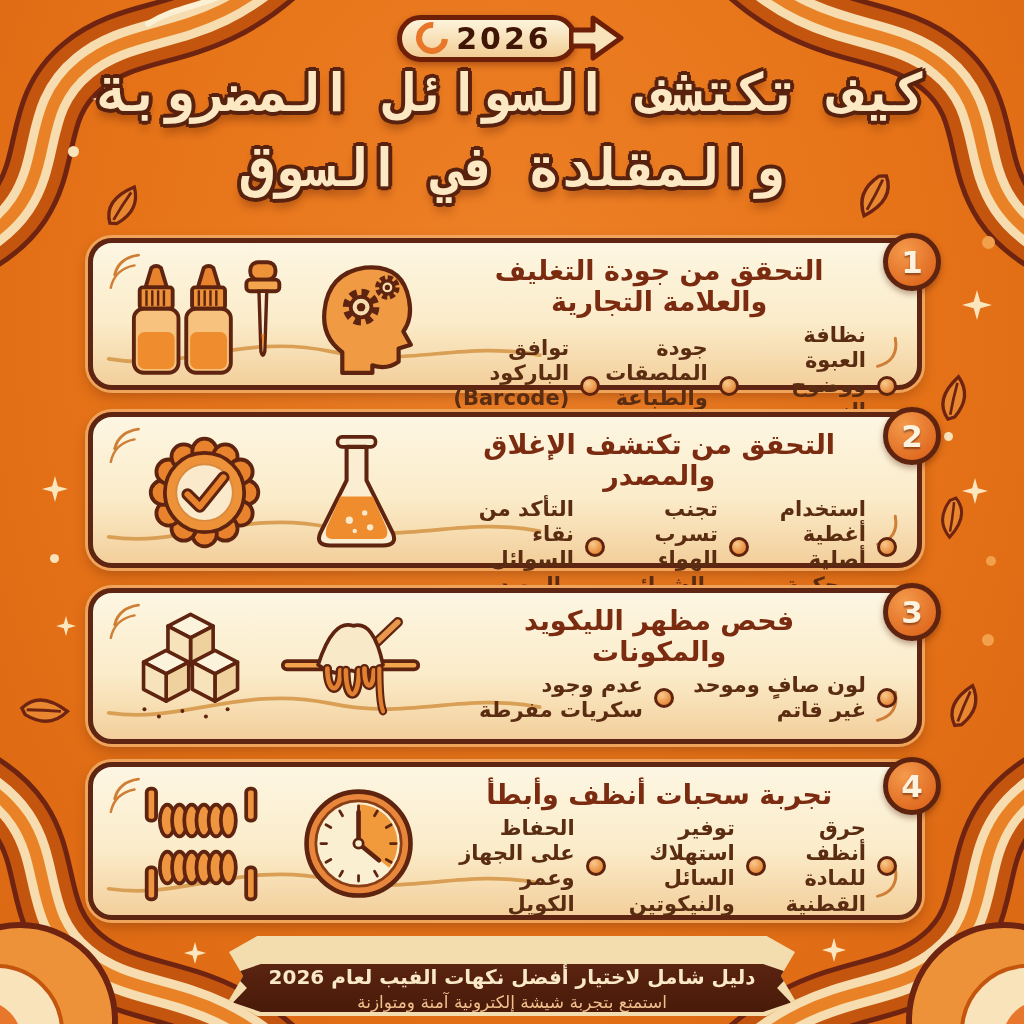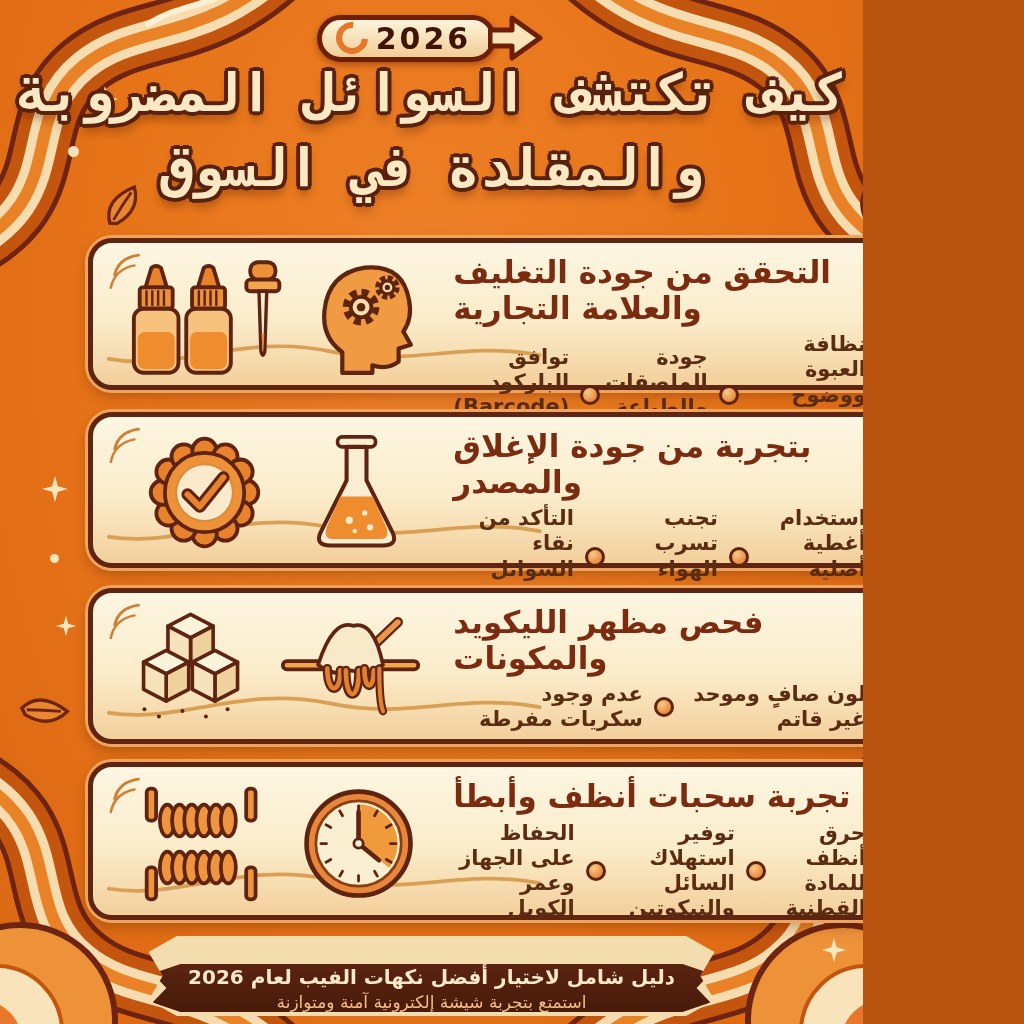--- a/index.html
+++ b/index.html
@@ -1,17 +1,17 @@
 <!DOCTYPE html>
 <html lang="ar"><head>
 <meta charset="utf-8">
 <style>
   html,body{margin:0;padding:0;background:#b85410;}
   .stage{
-    position:relative;width:863px;height:1024px;overflow:hidden;
+    position:relative;width:1024px;height:1024px;overflow:hidden;
     font-family:"DejaVu Sans",sans-serif;
     background:radial-gradient(ellipse at 50% 32%, #ee8128 0%, #e67318 55%, #da6712 100%);
   }
   svg{display:block;}
   
   .corner{position:absolute;width:300px;height:300px;pointer-events:none;z-index:1;}
   .corner-tl{left:-12px;top:-12px;}
   .corner-tr{right:-12px;top:-12px;transform:scaleX(-1);}
   .corner-bl{left:-12px;bottom:-12px;transform:scaleY(-1);}
   .corner-br{right:-12px;bottom:-12px;transform:scale(-1,-1);}
@@ -45,21 +45,21 @@
   .card2{top:412px;height:156px;}
   .card3{top:588px;height:156px;}
   .card4{top:762px;height:158px;}
   .card-decor{position:absolute;inset:0;width:100%;height:100%;pointer-events:none;}
   .num-badge{position:absolute;top:-10px;right:-24px;width:58px;height:58px;border-radius:50%;
     background:radial-gradient(circle at 35% 28%,#f49a4c,#d95b12);border:5px solid #5e2410;
     display:flex;align-items:center;justify-content:center;color:#fdf2dd;font-size:31px;font-weight:bold;
     text-shadow:0 2px 2px rgba(70,20,0,.5);box-shadow:0 3px 6px rgba(80,25,5,.4);z-index:4;box-sizing:border-box;}
   .card-inner{position:relative;display:flex;direction:rtl;height:100%;padding:10px 16px 8px 12px;box-sizing:border-box;gap:4px;}
   .card-text{flex:1.3;display:flex;flex-direction:column;min-width:0;}
-  .card-title{font-size:31px;font-weight:bold;color:#7a2b10;text-align:left;margin:2px 36px 6px 0;line-height:1.15;}
+  .card-title{font-size:27px;font-weight:bold;color:#7a2b10;text-align:center;margin:2px 36px 6px 0;line-height:1.15;}
   .bullets{display:flex;flex-direction:row;gap:5px;margin-right:4px;}
   .bullet{display:flex;align-items:center;gap:11px;font-size:21px;font-weight:bold;color:#5a2c12;text-align:right;line-height:1.2;}
   .bullet .bdot{flex:none;width:14px;height:14px;border-radius:50%;border:3px solid #5e2410;
     background:radial-gradient(circle at 35% 30%,#f9c98c,#e0731c);}
   .card-icons{flex:1;display:flex;align-items:center;justify-content:space-evenly;direction:ltr;padding-top:4px;}
   
   .plaque{position:absolute;top:936px;left:50%;transform:translateX(-50%);width:566px;height:80px;z-index:3;
     clip-path:polygon(5% 0%,95% 0%,100% 20%,97.5% 50%,100% 80%,95% 100%,5% 100%,0% 80%,2.5% 50%,0% 20%);
     background:#f3dcae;}
   .plaque-inner{position:absolute;inset:4px;background:linear-gradient(180deg,#5a2410,#491a09);
@@ -235,21 +235,21 @@
   <div class="card card2">
     <svg class="card-decor" viewBox="0 0 834 156" preserveAspectRatio="none">
       <path d="M22 34 Q26 16 46 13" stroke="#ce7e35" stroke-width="3" fill="none" stroke-linecap="round"></path>
       <path d="M18 48 Q22 28 42 24" stroke="#ce7e35" stroke-width="2.5" fill="none" stroke-linecap="round"></path>
       <path d="M16 128 C90 140 150 98 240 118 C320 136 372 106 452 122" stroke="#d9a055" stroke-width="4" fill="none" stroke-linecap="round"></path>
       <path d="M812 106 Q816 130 794 136" stroke="#ce7e35" stroke-width="3" fill="none" stroke-linecap="round"></path>
     </svg>
     <div class="num-badge">2</div>
     <div class="card-inner">
       <div class="card-text">
-        <div class="card-title">بتجربة من جودة الإغلاق والمصدر</div>
+        <div class="card-title">التحقق من تكتشف الإغلاق والمصدر</div>
         <div class="bullets">
           <div class="bullet">
               <span class="bdot"></span>
               <span>استخدام أغطية أصلية ومحكمة</span>
             </div>
           <div class="bullet">
               <span class="bdot"></span>
               <span>تجنب تسرب الهواء والشوائب</span>
             </div>
           <div class="bullet">

